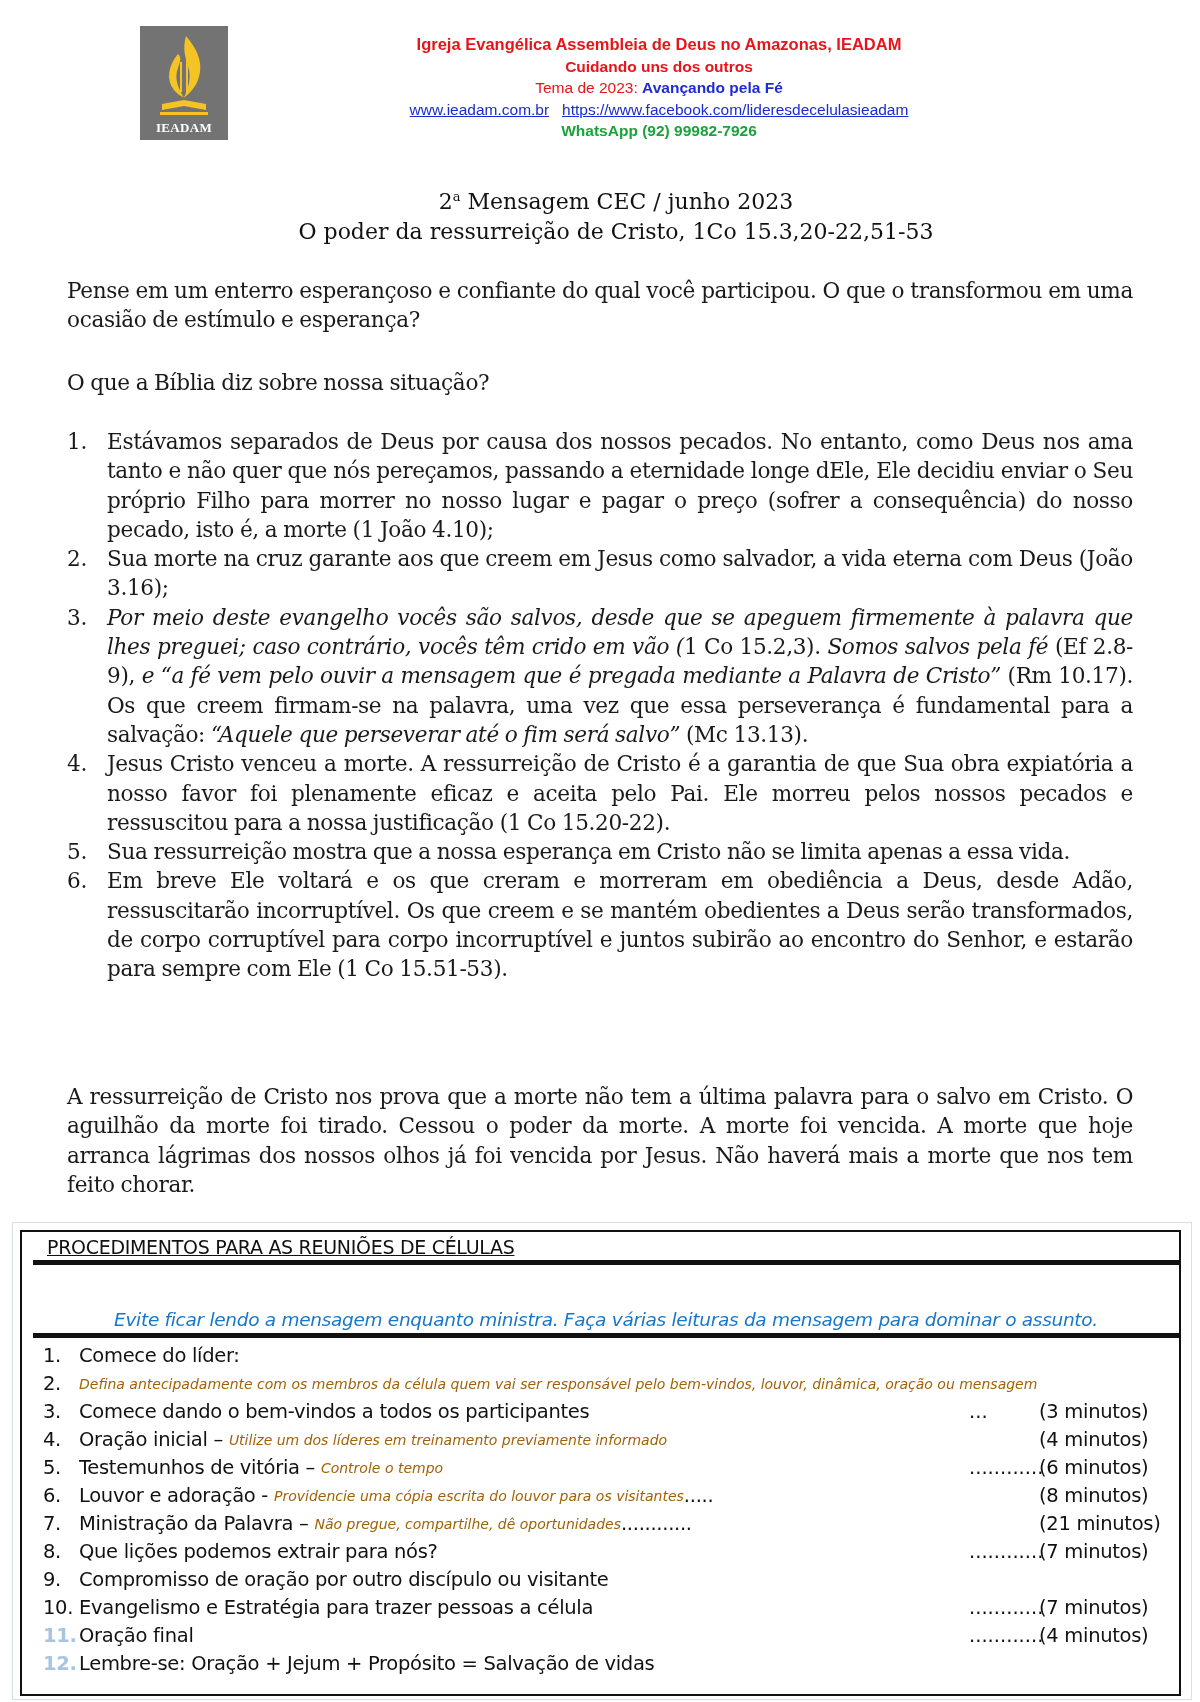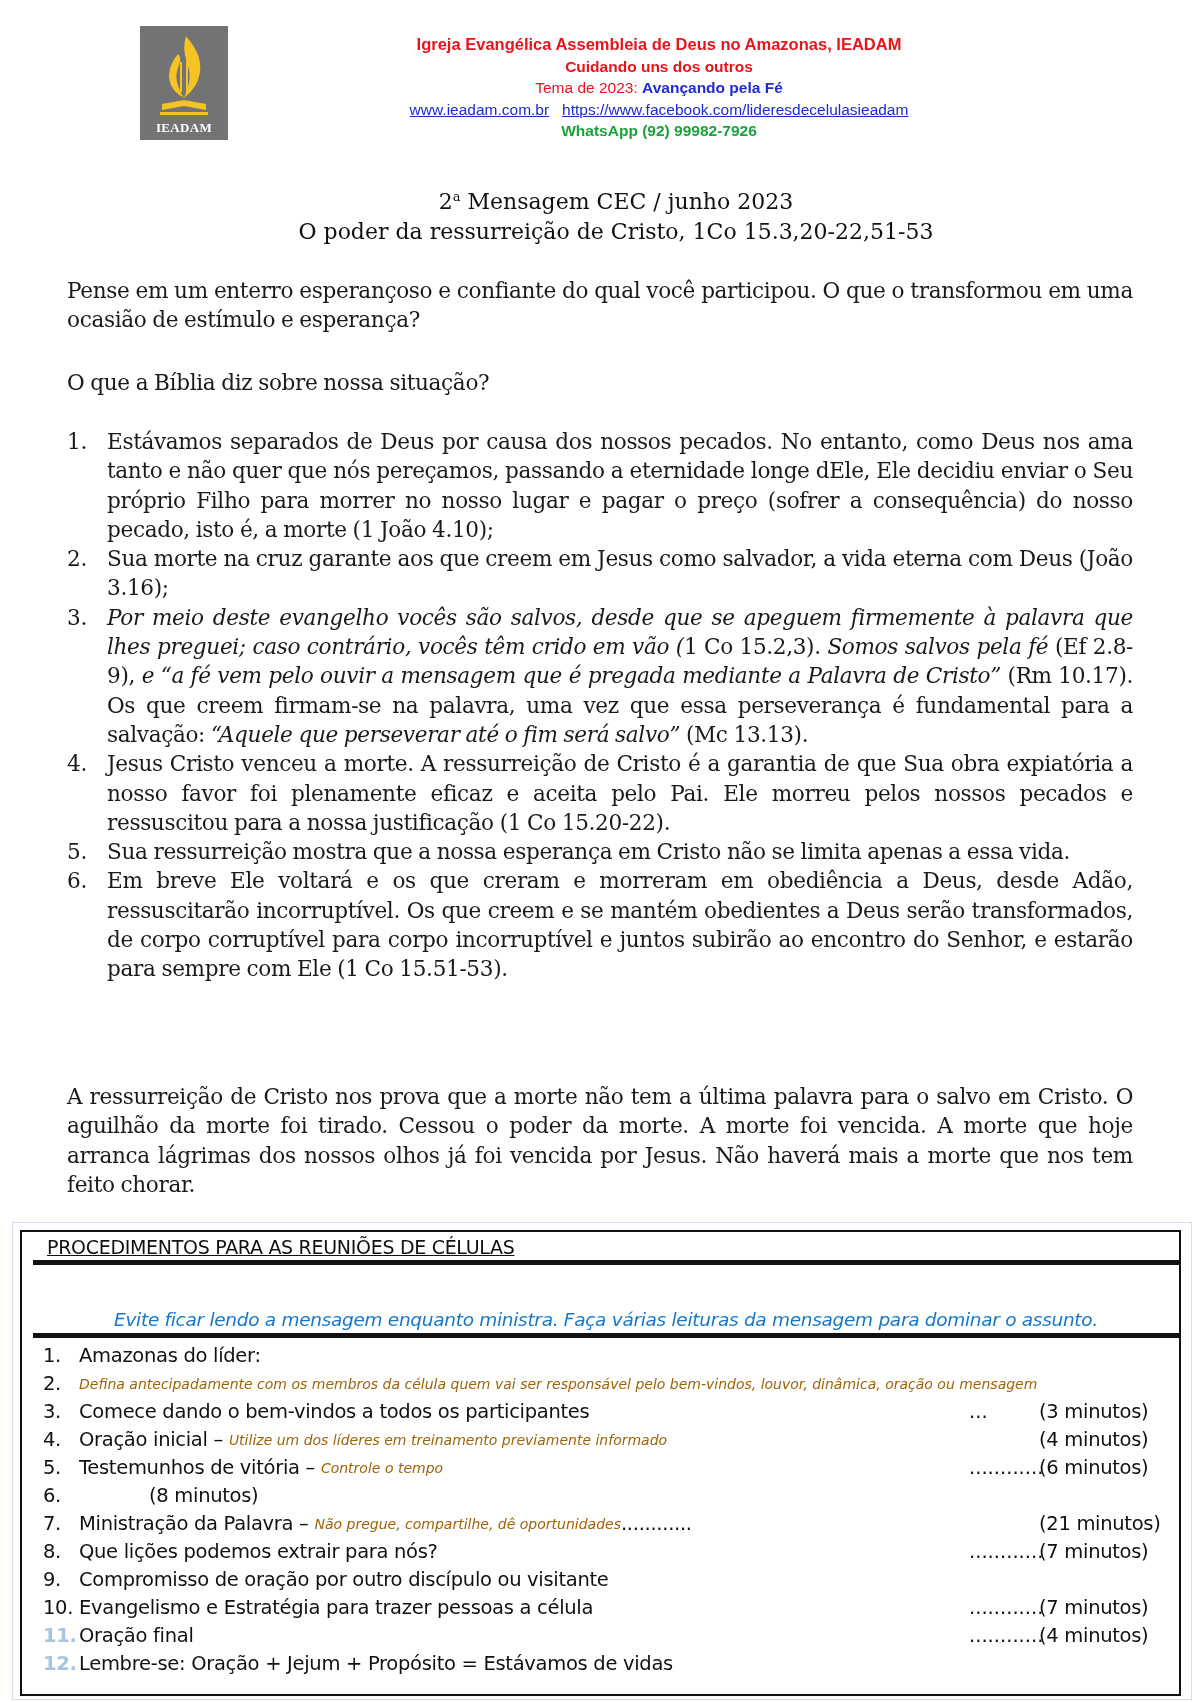--- a/index.html
+++ b/index.html
@@ -143,21 +143,21 @@
 
 <div class="proc-outline"></div>
 <div class="proc">
   <div class="proc-title">PROCEDIMENTOS PARA AS REUNIÕES DE CÉLULAS</div>
   <div class="proc-tip">Evite ficar lendo a mensagem enquanto ministra. Faça várias leituras da mensagem para dominar o assunto.</div>
   <div class="proc-list">
 
     <div class="proc-row">
       <span class="pn">1.</span>
       <span class="pt">
-          <span class="pt-main">Amazonas do líder:</span>
+          <span class="pt-main">Comece do líder:</span>
         </span>
     </div>
 
     <div class="proc-row wrap">
       <span class="pn">2.</span>
       <span class="pt-note wrapnote">Defina antecipadamente com os membros da célula quem vai ser responsável pelo bem-vindos, louvor, dinâmica, oração ou mensagem</span>
     </div>
 
     <div class="proc-row">
       <span class="pn">3.</span>
@@ -177,20 +177,21 @@
 
     <div class="proc-row">
       <span class="pn">5.</span>
       <span class="pt"><span class="pt-main">Testemunhos de vitória – </span>&nbsp;<span class="pt-note">Controle o tempo</span></span>
       <span class="pd">............</span>
       <span class="pm">(6 minutos)</span>
     </div>
 
     <div class="proc-row">
       <span class="pn">6.</span>
+      <span class="pt"><span class="pt-main">Louvor e adoração - </span>&nbsp;<span class="pt-note">Providencie uma cópia escrita do louvor para os visitantes</span><span> .....</span></span>
       <span class="pd"></span>
       <span class="pm">(8 minutos)</span>
     </div>
 
     <div class="proc-row">
       <span class="pn">7.</span>
       <span class="pt"><span class="pt-main">Ministração da Palavra – </span>&nbsp;<span class="pt-note">Não pregue, compartilhe, dê oportunidades</span><span> ............</span></span>
       <span class="pd"></span>
       <span class="pm">(21 minutos)</span>
     </div>
@@ -225,18 +226,18 @@
       <span class="pt">
           <span class="pt-main">Oração final</span>
         </span>
       <span class="pd">............</span>
       <span class="pm">(4 minutos)</span>
     </div>
 
     <div class="proc-row">
       <span class="pn faded">12.</span>
       <span class="pt">
-          <span class="pt-main">Lembre-se: Oração + Jejum + Propósito = Estávamos de vidas</span>
+          <span class="pt-main">Lembre-se: Oração + Jejum + Propósito = Salvação de vidas</span>
         </span>
     </div>
 
   </div>
 </div>
 
 </body></html>

